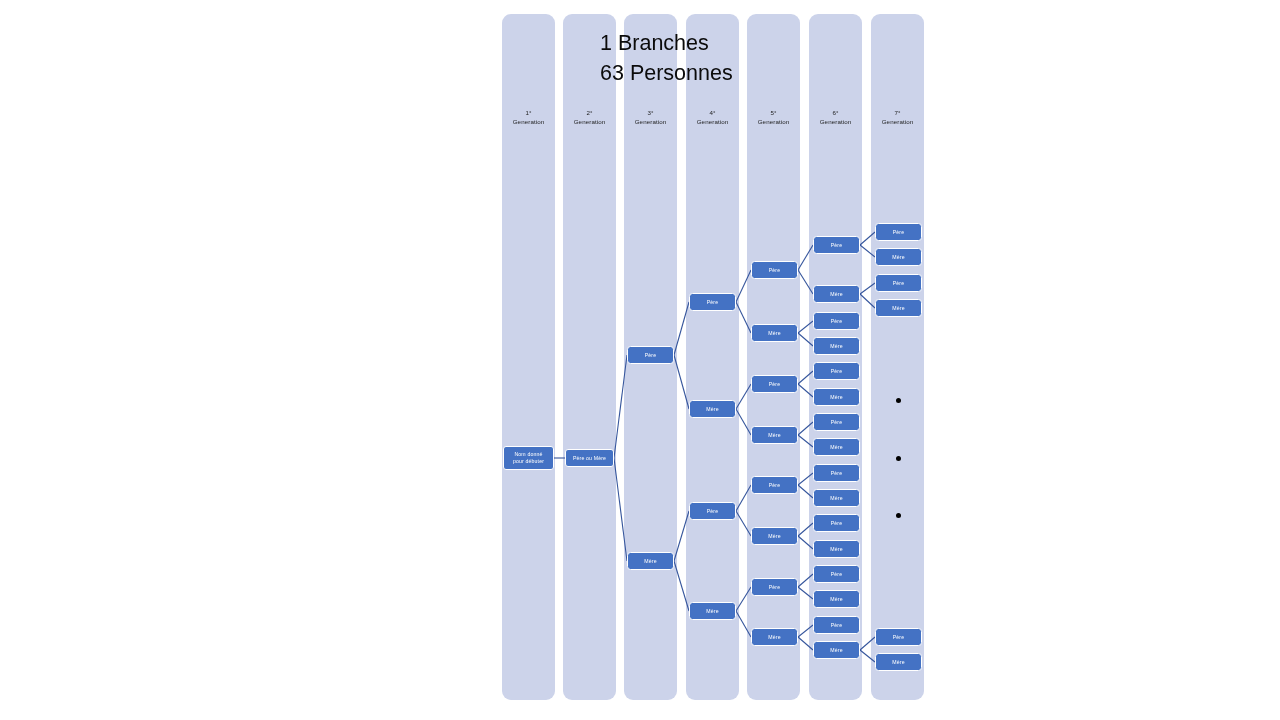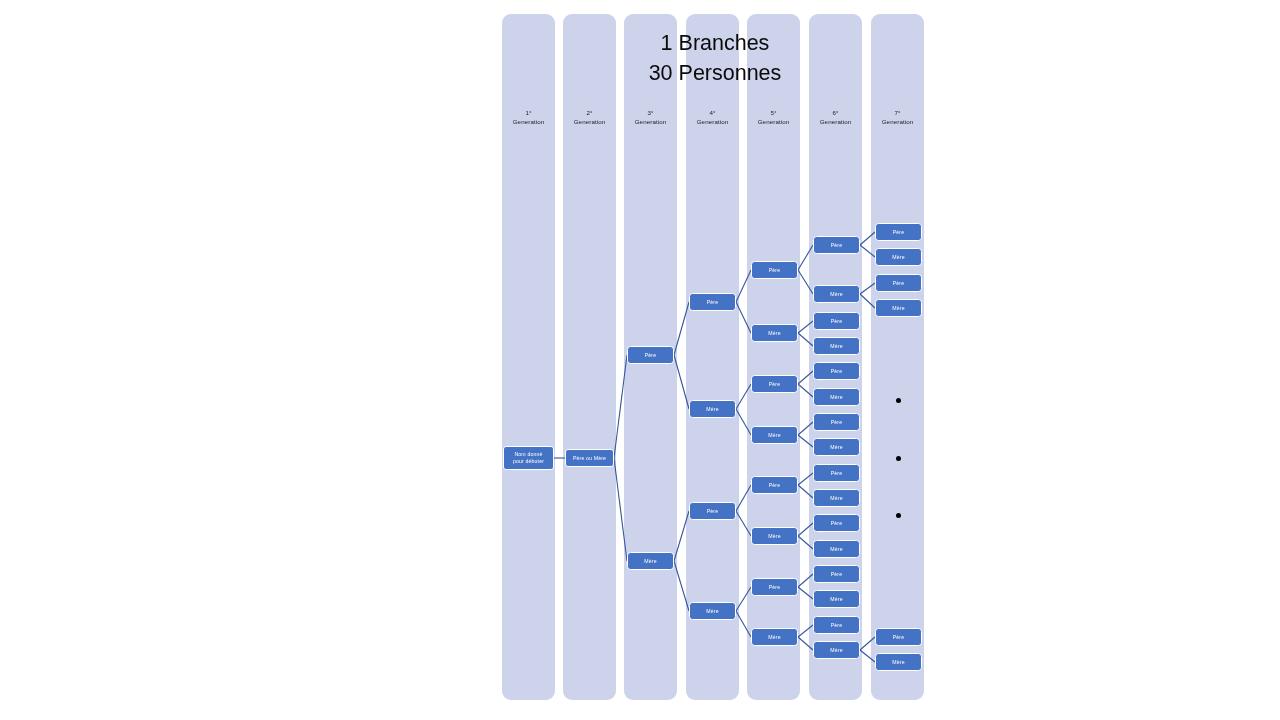--- a/index.html
+++ b/index.html
@@ -40,21 +40,21 @@
     letter-spacing: .1px;
     white-space: pre-line;
   }
 
   
   #title-block {
     position: absolute;
     left: 600px;
     top: 28px;
     width: 230px;
-    text-align: center;
+    text-align: left;
     z-index: 8;
   }
   #title-block .t-line {
     font-size: 21.5px;
     line-height: 30px;
     color: #0b0b0b;
     font-weight: 400;
     white-space: nowrap;
   }
 
@@ -129,21 +129,21 @@
 Generation</div>
       </div>
       <div class="gen-column" style="left: 871px; width: 53px; background: rgb(204, 211, 234);">
         <div class="gen-label">7°
 Generation</div>
       </div>
     </div>
 
   <div id="title-block">
     <div class="t-line">1 Branches</div>
-    <div class="t-line">30 Personnes</div>
+    <div class="t-line">63 Personnes</div>
   </div>
 
   <svg id="links" viewBox="0 0 1280 720" preserveAspectRatio="none">
       <line x1="554" y1="458" x2="565" y2="458" stroke="#35559c" stroke-width="1.1"></line>
       <line x1="614" y1="458" x2="627" y2="355" stroke="#35559c" stroke-width="1.1"></line>
       <line x1="614" y1="458" x2="627" y2="561" stroke="#35559c" stroke-width="1.1"></line>
       <line x1="674" y1="355" x2="689" y2="302" stroke="#35559c" stroke-width="1.1"></line>
       <line x1="674" y1="355" x2="689" y2="409" stroke="#35559c" stroke-width="1.1"></line>
       <line x1="674" y1="561" x2="689" y2="511" stroke="#35559c" stroke-width="1.1"></line>
       <line x1="674" y1="561" x2="689" y2="611" stroke="#35559c" stroke-width="1.1"></line>

